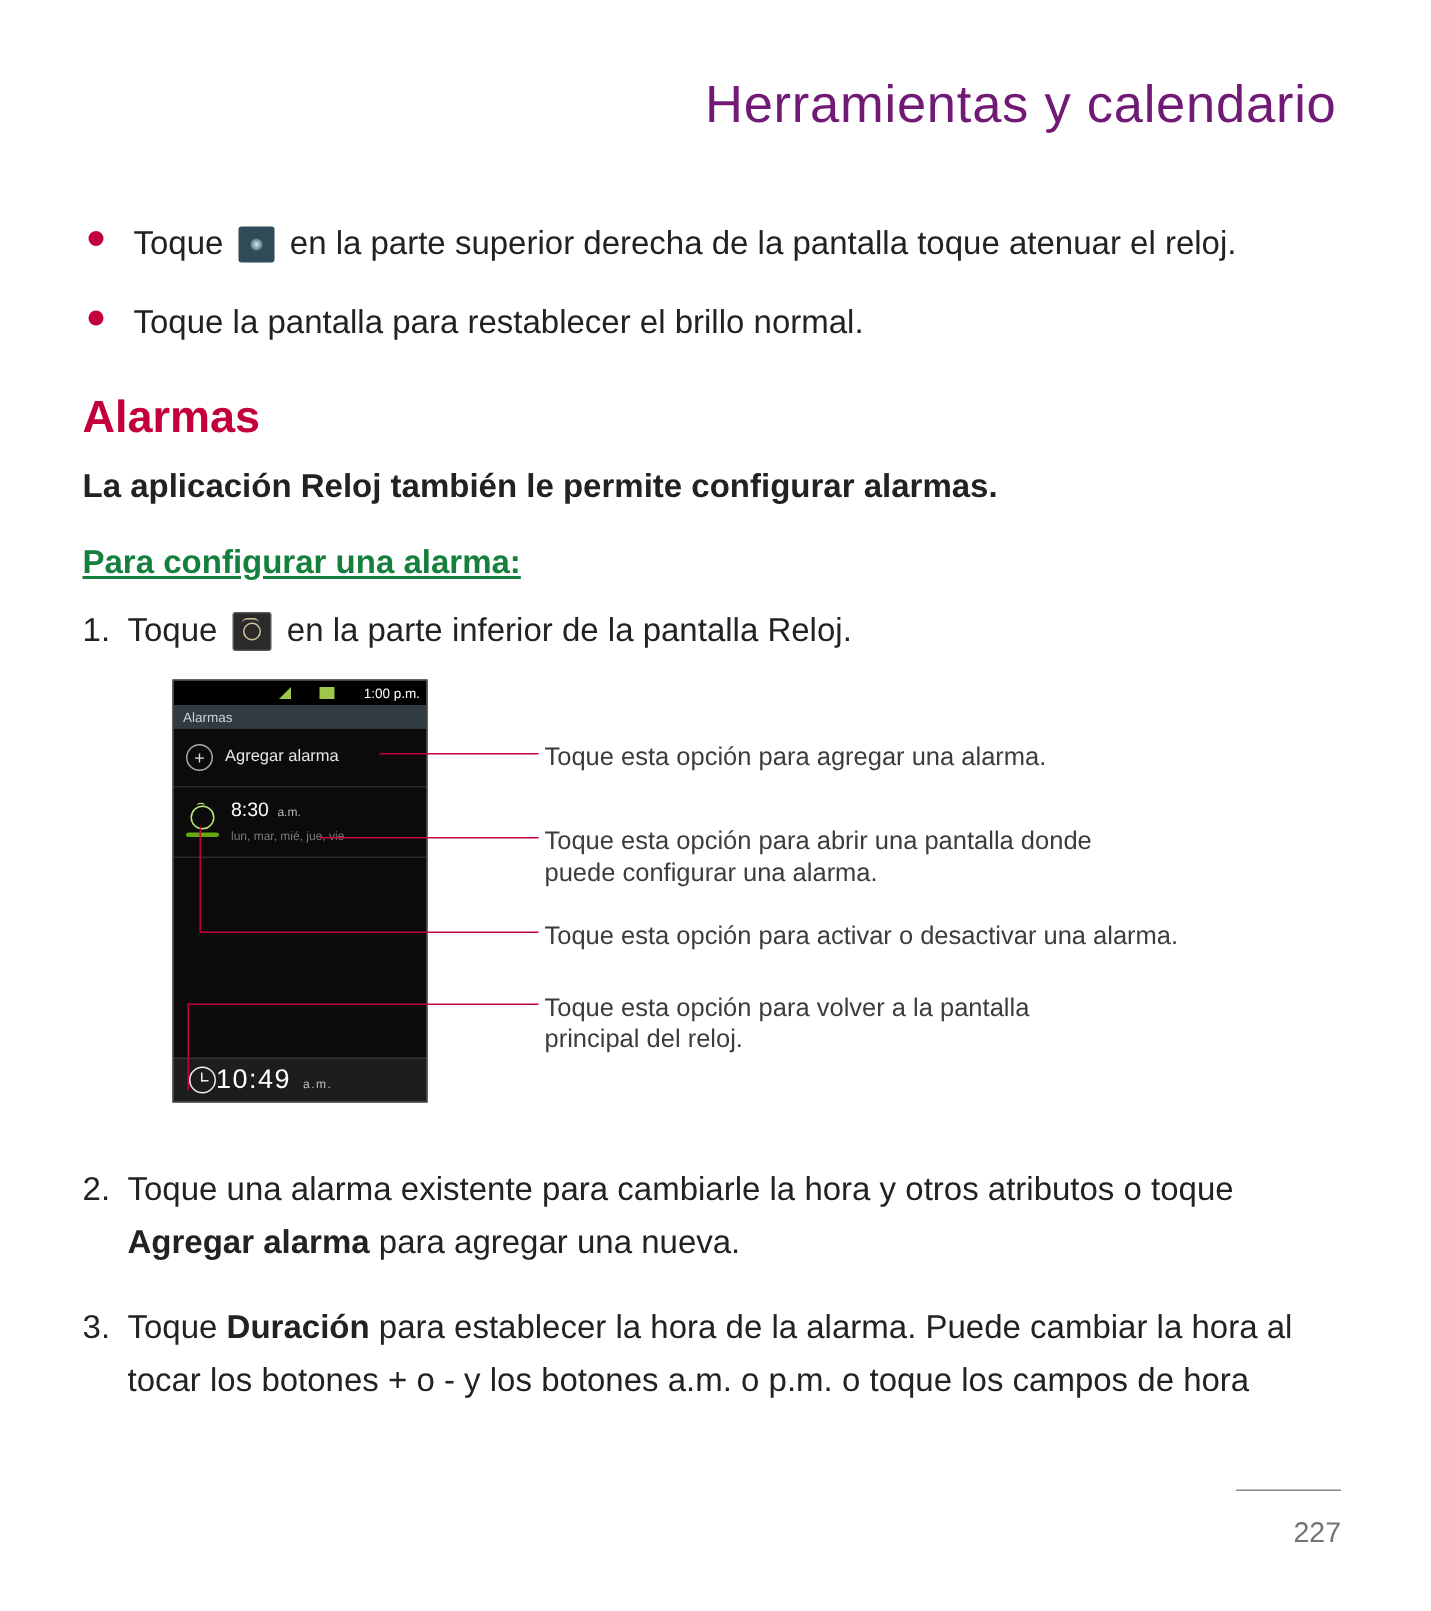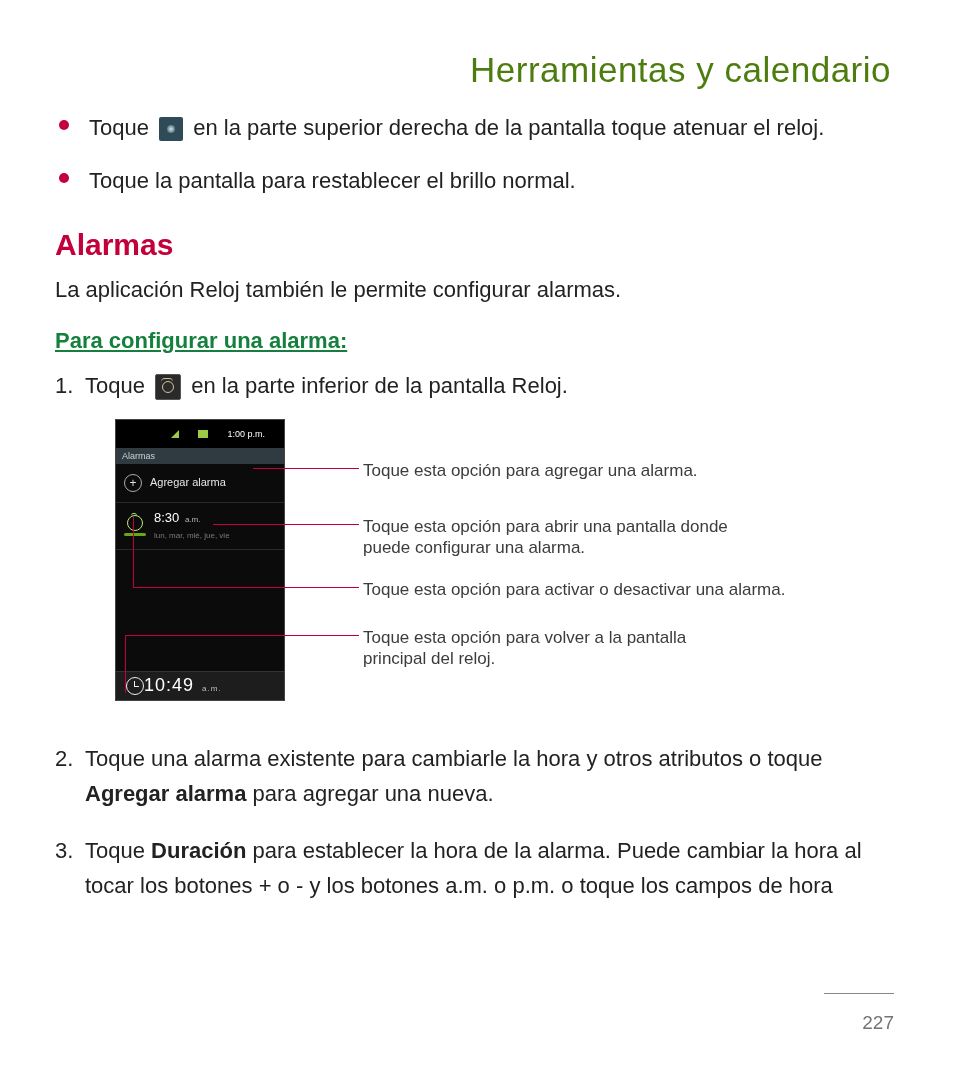--- a/index.html
+++ b/index.html
@@ -15,23 +15,23 @@
     width: 954px;
     height: 1074px;
     position: relative;
     box-sizing: border-box;
     padding: 50px 55px 0 55px;
   }
   .header {
     text-align: right;
     font-size: 35px;
     font-weight: 300;
-    color: #4d7c0f;
+    color: #701a75;
     letter-spacing: 0.5px;
-    margin-bottom: 20px;
+    margin-bottom: 54px;
     padding-right: 8px;
   }
   ul.bullets {
     list-style: none;
     padding: 0;
     margin: 0 0 30px 0;
   }
   ul.bullets li {
     position: relative;
     padding-left: 34px;
@@ -91,20 +91,21 @@
     font-size: 30px;
     font-weight: 600;
     color: #c3003b;
     margin: 26px 0 10px 0;
   }
   p.body {
     font-size: 22px;
     line-height: 1.6;
     margin: 10px 0 18px 0;
     color: #222;
+    font-weight: bold;
   }
   p.sub-head {
     font-size: 22px;
     font-weight: 600;
     margin: 20px 0 14px 0;
     color: #15803d;
     text-decoration: underline;
   }
   ol.steps {
     list-style: none;
@@ -143,26 +144,26 @@
     top: 0;
     width: 168px;
     height: 280px;
     background: #0b0b0b;
     border: 1px solid #444;
     color: #fff;
     font-size: 10px;
     overflow: hidden;
   }
   .phoneshot .status {
-    height: 28px;
+    height: 16px;
     background: #000;
     display: flex;
     justify-content: flex-end;
     align-items: center;
-    padding: 0 19px;
+    padding: 0 4px;
     gap: 19px;
   }
   .phoneshot .status .sig {
     width: 0; height: 0;
     border-style: solid;
     border-width: 0 0 8px 8px;
     border-color: transparent transparent #9fc74a transparent;
   }
   .phoneshot .status .batt {
     width: 10px;

